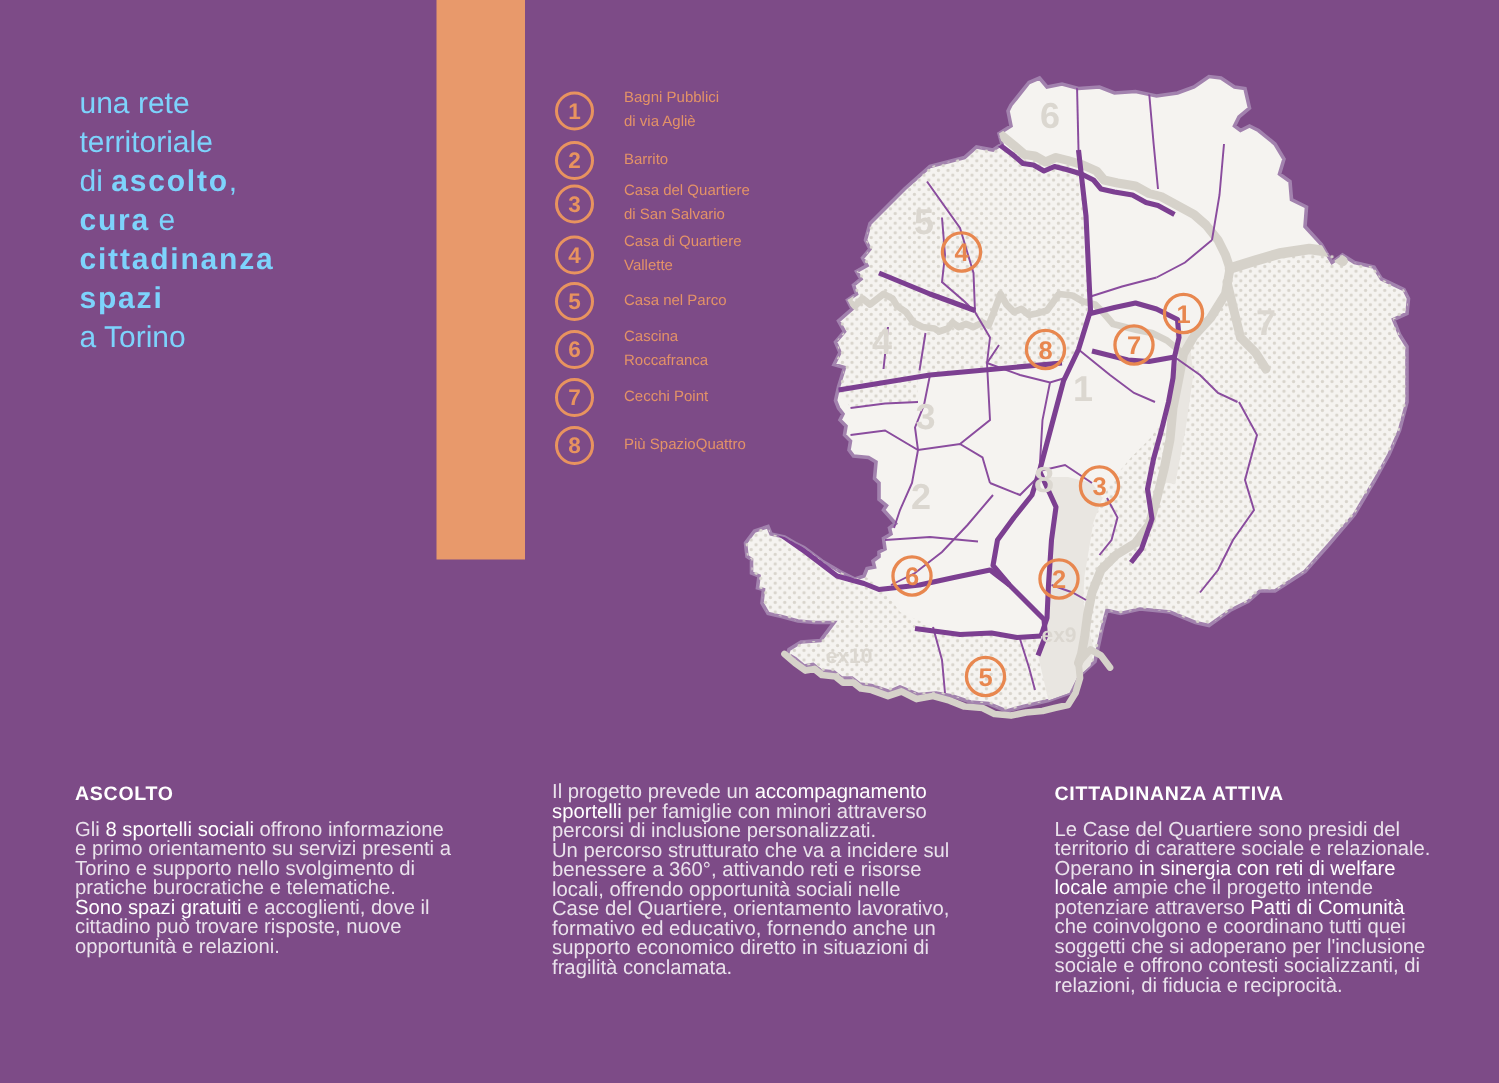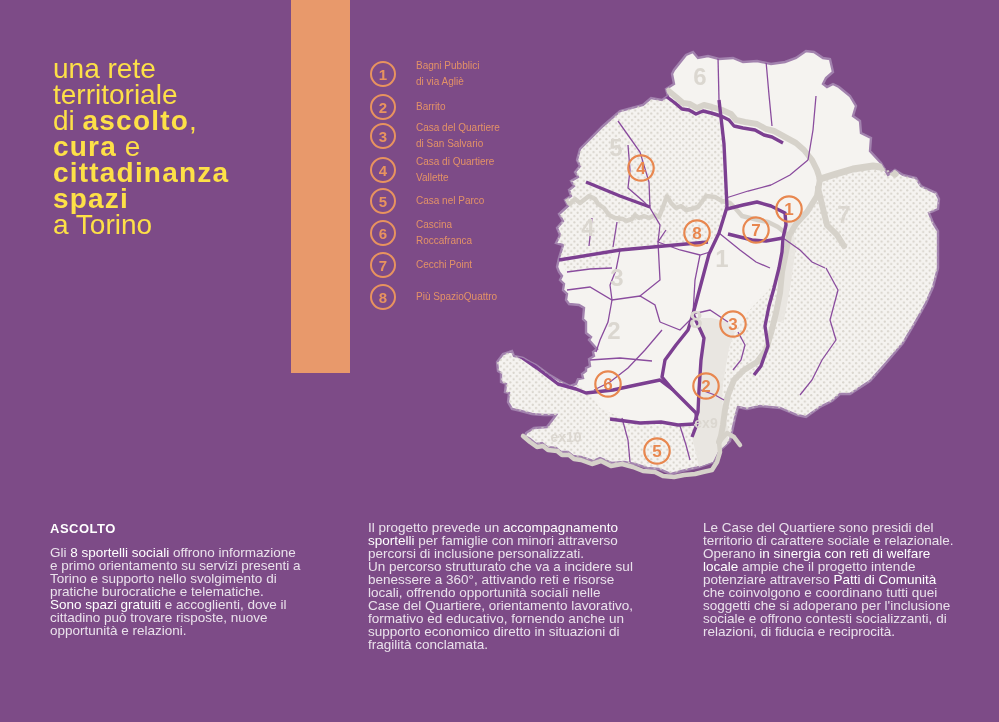--- a/index.html
+++ b/index.html
@@ -1,18 +1,18 @@
 <!DOCTYPE html>
 <html><head>
 <meta charset="utf-8">
 <style>
   html,body{margin:0;padding:0}
   body{width:999px;height:722px;background:#7d4b87;font-family:"Liberation Sans",sans-serif;position:relative;overflow:hidden}
   .bar{position:absolute;left:291px;top:0;width:59px;height:373px;background:#e8996b}
-  .title{position:absolute;left:53px;top:56px;color:#fde047;font-size:28px;line-height:26px;font-weight:400;letter-spacing:0}
+  .title{position:absolute;left:53px;top:56px;color:#7dd3fc;font-size:20px;line-height:26px;font-weight:400;letter-spacing:0}
   .title b{letter-spacing:1.2px}
   .title b{font-weight:700}
   .legend{position:absolute;left:370px;top:0}
   .li{position:absolute;left:0;display:flex;align-items:center}
   .ln{width:22px;height:22px;border:2px solid #e8935f;border-radius:50%;color:#e8935f;font-weight:700;font-size:15px;display:flex;align-items:center;justify-content:center}
   .lt{position:absolute;left:46px;color:#e39267;font-size:10px;line-height:16px;white-space:nowrap}
   .cols{position:absolute;top:521px;left:0;width:999px;color:#fff}
   .col{position:absolute;top:0}
   .col h3{margin:0 0 10px 0;font-size:13px;line-height:15px;font-weight:700;letter-spacing:0.5px;color:#fff}
   .col p{margin:0;font-size:13.5px;line-height:13px;color:rgba(255,255,255,0.84);letter-spacing:0}
@@ -275,20 +275,21 @@
 Un percorso strutturato che va a incidere sul<br>
 benessere a 360°, attivando reti e risorse<br>
 locali, offrendo opportunità sociali nelle<br>
 Case del Quartiere, orientamento lavorativo,<br>
 formativo ed educativo, fornendo anche un<br>
 supporto economico diretto in situazioni di<br>
 fragilità conclamata.</p>
 </div>
 
 <div class="col" style="left:703px;width:260px">
+<h3>CITTADINANZA ATTIVA</h3>
 <p>Le Case del Quartiere sono presidi del<br>
 territorio di carattere sociale e relazionale.<br>
 Operano <b>in sinergia con reti di welfare</b><br>
 <b>locale</b> ampie che il progetto intende<br>
 potenziare attraverso <b>Patti di Comunità</b><br>
 che coinvolgono e coordinano tutti quei<br>
 soggetti che si adoperano per l'inclusione<br>
 sociale e offrono contesti socializzanti, di<br>
 relazioni, di fiducia e reciprocità.</p>
 </div>

